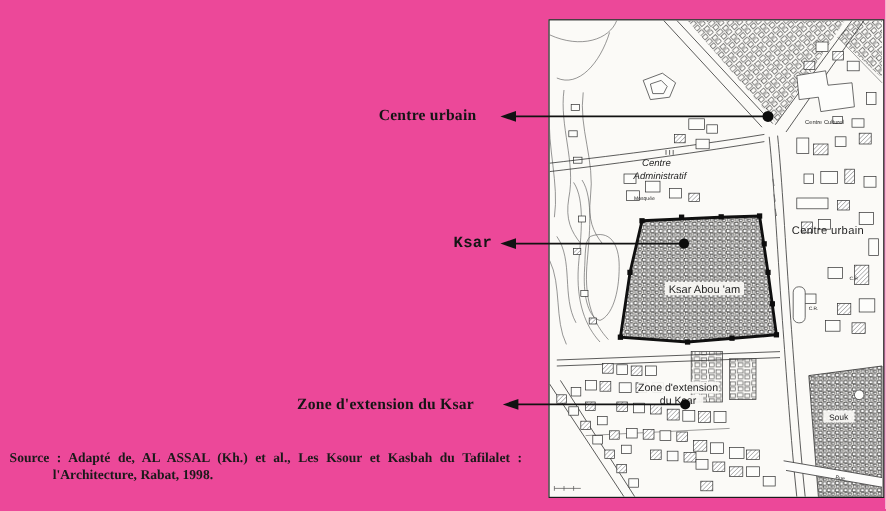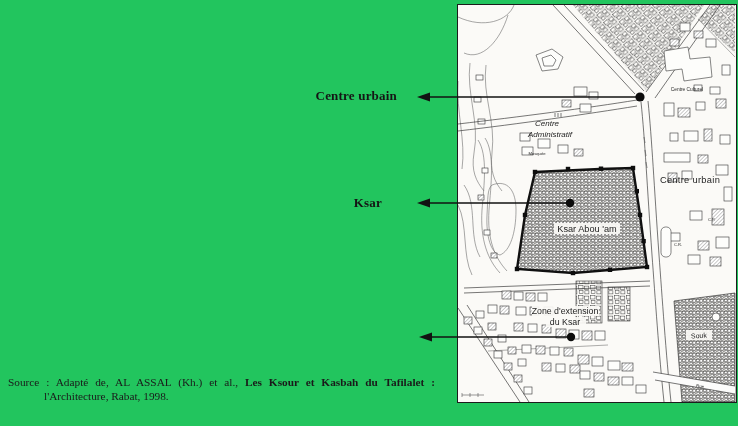--- a/index.html
+++ b/index.html
@@ -1,58 +1,59 @@
 <!DOCTYPE html>
 <html><head>
 <meta charset="utf-8">
 <style>
   html,body{margin:0;padding:0;background:#fff;}
   .page{
-    position:relative; width:738px; height:426px; background:#22c55e;
+    position:relative; width:738px; height:426px; background:#ec4899;
     font-family:"Liberation Serif", serif; overflow:hidden;
   }
   
   .callout-label{
     position:absolute; font-weight:bold; font-size:13px; color:#151515;
     letter-spacing:0.2px; white-space:nowrap;
   }
   
   .overlay{ position:absolute; left:0; top:0; z-index:5; pointer-events:none; }
   .overlay line{ stroke:#121212; stroke-width:1.3; }
   .overlay polygon{ fill:#121212; }
   .overlay circle{ fill:#0c0c0c; }
   
   .map-frame{
-    position:absolute; left:457px; top:4px; width:278px; height:397px;
+    position:absolute; left:457px; top:16px; width:278px; height:397px;
     border:1.5px solid #1c1c1c; background:#fbfaf7; box-sizing:content-box; z-index:1;
   }
   .map-frame svg{ display:block; }
   .rd{ fill:none; stroke:#2f2f2f; stroke-width:0.65; }
   .rdthin{ fill:none; stroke:#4a4a4a; stroke-width:0.45; }
   .org{ fill:none; stroke:#606060; stroke-width:0.55; }
   .bld{ fill:#fdfdfb; stroke:#343434; stroke-width:0.6; }
   .bldh{ fill:url(#hatch); stroke:#343434; stroke-width:0.6; }
   .maplabel{ font-family:"Liberation Sans", sans-serif; fill:#242424; }
   .halo{ fill:#fbfaf6; opacity:0.92; }
   .bastion{ fill:#0d0d0d; }
   
   .source{
     position:absolute; left:8px; top:376px; width:427px; z-index:6;
     font-size:11.3px; line-height:13.6px; color:#1a1a1a;
   }
-  .src-line{ text-align:justify; text-align-last:justify; }
+  .src-line{ text-align:justify; text-align-last:justify;font-weight:bold; }
   .src-line.last{ text-align:left; text-align-last:left;margin-left:36px; }
 </style>
 </head>
 <body>
 
 <div class="page">
 
   <div class="callout-label" style="right:341px; top:88px;">Centre urbain</div>
-  <div class="callout-label" style="right:356px; top:195px;">Ksar</div>
+  <div class="callout-label" style="right:328px; top:195px;font-family:Liberation Mono, monospace;">Ksar</div>
+  <div class="callout-label" style="right:343px; top:329px;">Zone d'extension du Ksar</div>
 
   <div class="map-frame">
     <svg width="278" height="397" viewBox="0 0 278 397">
       <defs>
         <pattern id="ksarTex" width="7" height="6" patternUnits="userSpaceOnUse">
           <rect width="7" height="6" fill="#f3f1ec"></rect>
           <rect x="0.4" y="0.4" width="2.7" height="2.1" fill="#fff" stroke="#262626" stroke-width="0.45"></rect>
           <rect x="3.9" y="0.7" width="2.5" height="2.4" fill="#fff" stroke="#262626" stroke-width="0.45"></rect>
           <rect x="0.9" y="3.2" width="2.3" height="2.1" fill="#fff" stroke="#262626" stroke-width="0.45"></rect>
           <rect x="4.1" y="3.9" width="2.3" height="1.7" fill="#fff" stroke="#262626" stroke-width="0.45"></rect>

